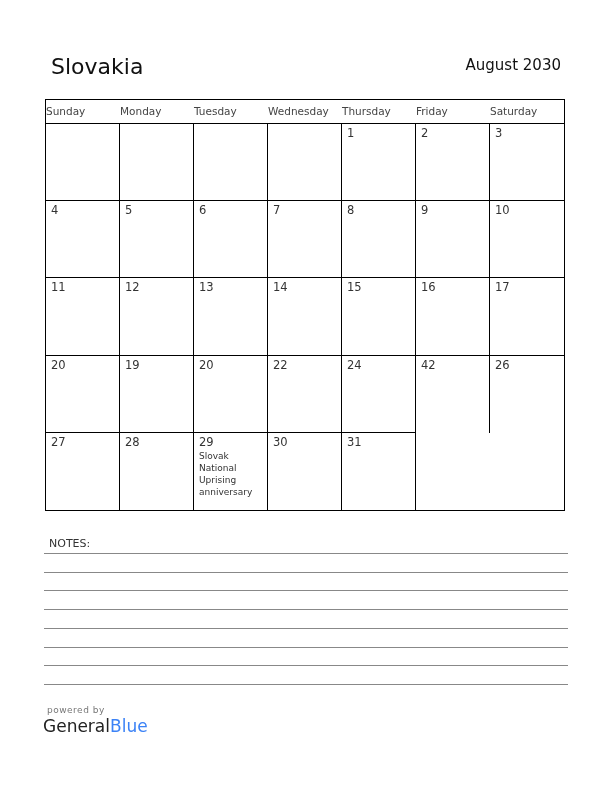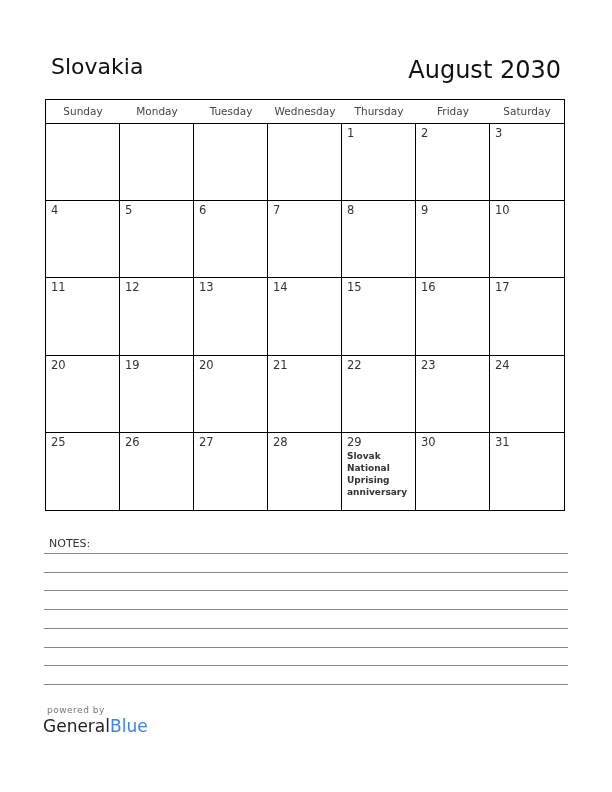--- a/index.html
+++ b/index.html
@@ -1,21 +1,21 @@
 <!DOCTYPE html>
 <html><head>
 <meta charset="utf-8">
 <style>
   html, body { margin:0; padding:0; background:#fff; }
   body { width:612px; height:792px; position:relative; font-family:"DejaVu Sans", sans-serif; color:#222; overflow:hidden; }
   .country { position:absolute; left:51px; top:54px; font-size:22px; color:#111;text-align:right; }
-  .month { position:absolute; right:51px; top:56px; font-size:24px; color:#111;text-align:right; }
+  .month { position:absolute; right:51px; top:56px; font-size:15px; color:#111;text-align:right; }
   .cal { position:absolute; left:45px; top:99px; width:520px; height:412px; border:1px solid #000; box-sizing:border-box; }
   .hdr { position:absolute; left:0; top:0; width:100%; height:24px; border-bottom:1px solid #000; box-sizing:border-box; display:flex; }
-  .hdr div { flex:1; text-align:center; font-size:10.5px; line-height:23px; color:#444; }
+  .hdr div { flex:1; font-size:10.5px; line-height:23px; color:#444; }
   .grid { position:absolute; left:0; top:24px; right:0; bottom:0; display:grid; grid-template-columns:repeat(7,1fr); grid-template-rows:repeat(5,1fr); }
   .cell { border-right:1px solid #000; border-bottom:1px solid #000; padding:2px 5px; box-sizing:border-box; }
   .cell:nth-child(7n) { border-right:none; }
   .cell:nth-last-child(-n+7) { border-bottom:none; }
   .num { font-size:11.5px; color:#333; display:block; }
   .ev { font-size:9px; color:#333; line-height:12px; display:block; margin-top:1px; }
   .notes-label { position:absolute; left:49px; top:537px; font-size:11px; color:#333; }
   .line { position:absolute; left:44px; width:524px; height:1px; background:#888; }
   .powered { position:absolute; left:47px; top:705px; font-size:9px; color:#777; letter-spacing:0.5px; }
   .brand { position:absolute; left:43px; top:716px; font-size:17px; }
@@ -105,46 +105,40 @@
       <div class="cell">
         <span class="num">20</span>
       </div>
       <div class="cell">
         <span class="num">19</span>
       </div>
       <div class="cell">
         <span class="num">20</span>
       </div>
       <div class="cell">
-        <span class="num">21</span>
-      </div>
-      <div class="cell">
         <span class="num">22</span>
-      </div>
-      <div class="cell">
-        <span class="num">23</span>
       </div>
       <div class="cell">
         <span class="num">24</span>
       </div>
       <div class="cell">
-        <span class="num">25</span>
+        <span class="num">42</span>
       </div>
       <div class="cell">
         <span class="num">26</span>
       </div>
       <div class="cell">
         <span class="num">27</span>
       </div>
       <div class="cell">
         <span class="num">28</span>
       </div>
       <div class="cell">
         <span class="num">29</span>
-        <span class="ev" style="width: 58px; font-weight: bold;">Slovak National Uprising anniversary</span>
+        <span class="ev" style="width: 58px;">Slovak National Uprising anniversary</span>
       </div>
       <div class="cell">
         <span class="num">30</span>
       </div>
       <div class="cell">
         <span class="num">31</span>
       </div>
     </div>
 </div>
 

